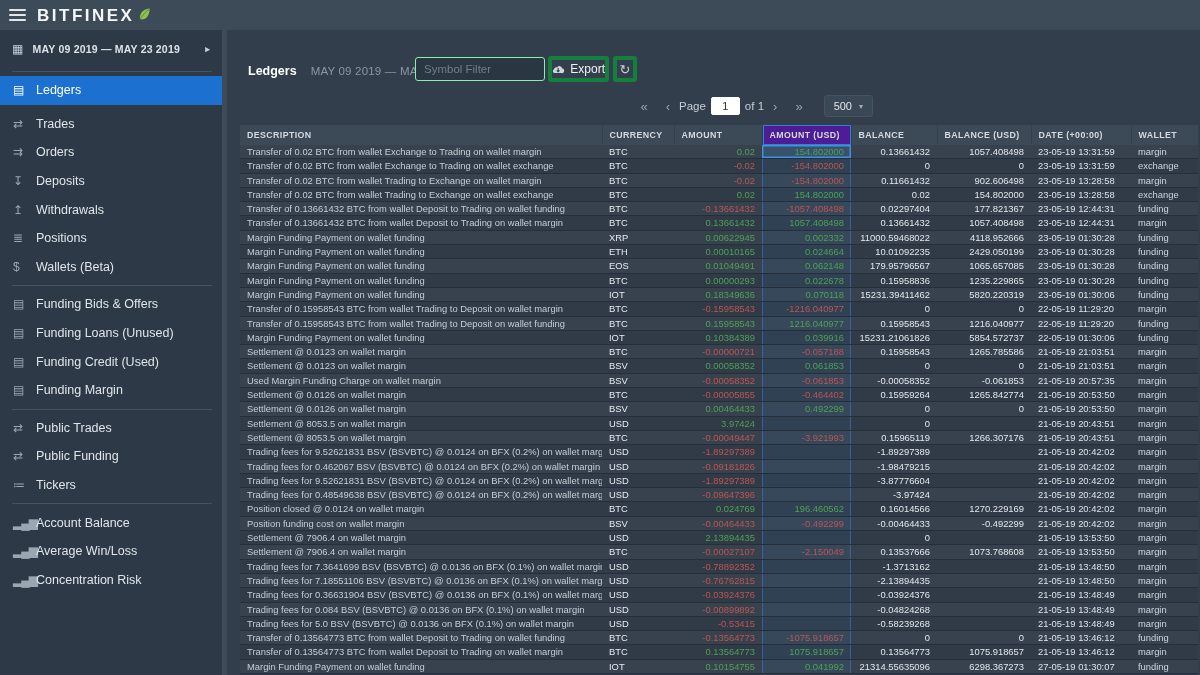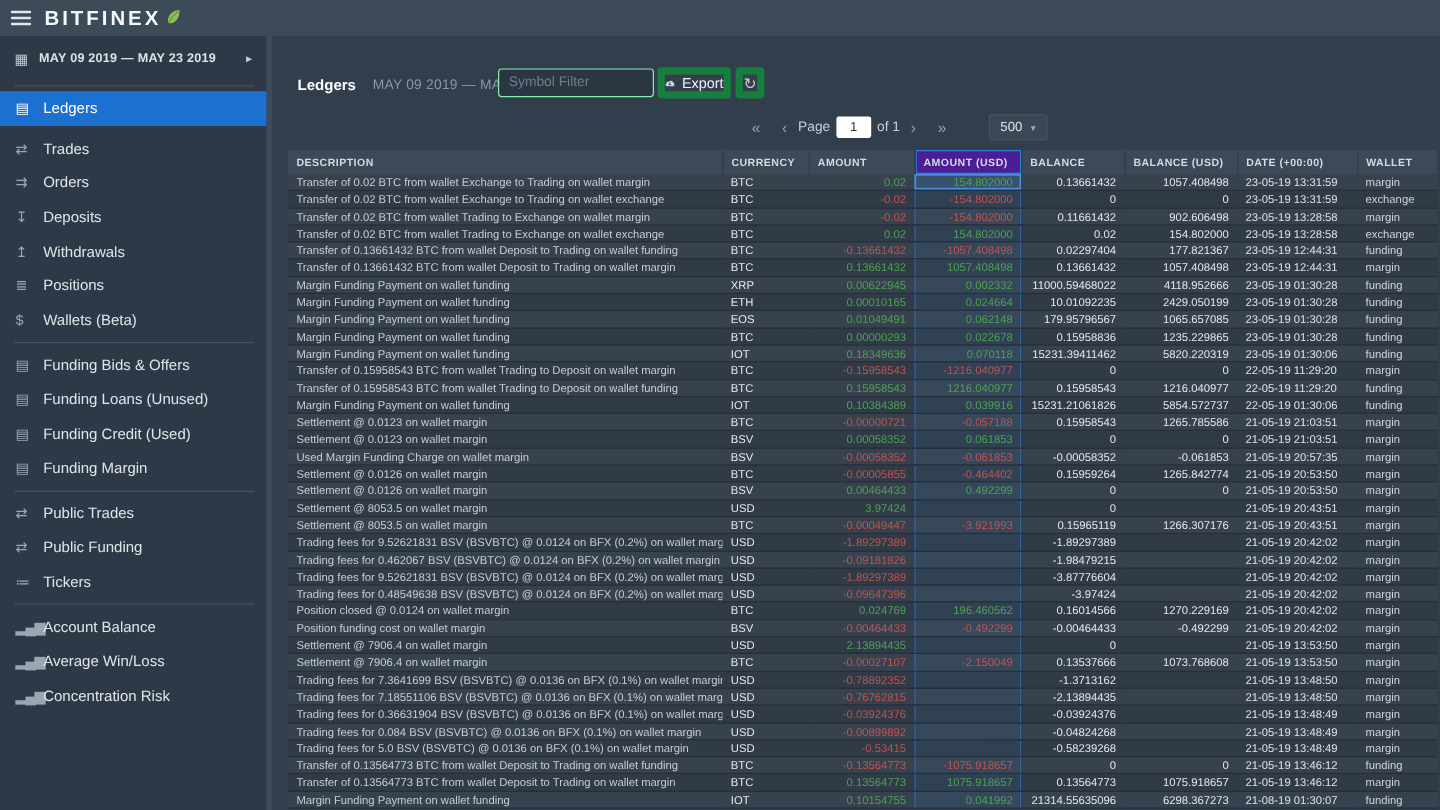--- a/index.html
+++ b/index.html
@@ -30,33 +30,33 @@
 
   
   .main { position:absolute; left:227px; top:30px; right:0; bottom:0; background:#323e4b; }
   .hdr { position:absolute; left:21px; top:28px; height:26px; display:flex; align-items:center; }
   .page-title { color:#fff; font-weight:bold; font-size:12.5px; }
   .title-date { color:#8b97a3; font-size:11.5px; margin-left:14px; letter-spacing:.2px; }
   .symbol-input { position:absolute; left:188px; top:27px; width:130px; height:24px;
     background:#2b3643; border:1px solid #86efac; border-radius:3px;
     color:#aeb9c4; font-size:11.5px; padding:0 8px; outline:none; font-family:"Liberation Sans",sans-serif; }
   .symbol-input::placeholder { color:#717e8c; }
-  .btn { background:#333f4d; border:6px solid #15803d; border-radius:3px;
+  .btn { background:#333f4d; border:4px solid #15803d; border-radius:3px;
     color:#eef1f4; display:flex; align-items:center; justify-content:center; cursor:pointer; }
   .export-btn { position:absolute; left:321px; top:26px; width:61px; height:26px; gap:6px; font-size:12px; }
   .refresh-btn { position:absolute; left:386px; top:26px; width:24px; height:26px;
     color:#c7cfd6; font-size:13px; }
 
   
   .pagination { position:absolute; top:64px; right:327px; height:24px;
     display:flex; align-items:center; color:#c6cdd4; font-size:11.5px; }
   .pg-arrow { color:#97a3ae; font-size:13px; padding:0 9px; cursor:pointer; }
   .page-input { width:29px; height:18px; background:#fff; border:1px solid #fff; border-radius:2px;
     text-align:center; font-size:11px; color:#333; margin:0 5px; outline:none; font-family:"Liberation Sans",sans-serif; }
-  .size-select { margin-left:26px; height:22px; background:#3a4754; border:1px solid #46535f;
+  .size-select { margin-left:12px; height:22px; background:#3a4754; border:1px solid #46535f;
     border-radius:3px; padding:0 9px; display:flex; align-items:center; gap:7px;
     color:#e0e5e9; font-size:11px; cursor:pointer; }
   .size-select .caret { color:#9fabb7; font-size:8px; }
 
   
   .tablewrap { position:absolute; left:13px; top:95px; }
   table { border-collapse:collapse; table-layout:fixed; width:958px; }
   col.description { width:362px; } col.currency { width:72px; }
   col.amount { width:88px; } col.amount_usd { width:89px; }
   col.balance { width:86px; } col.balance_usd { width:94px; }
@@ -612,19 +612,19 @@
             <td class="date">21-05-19 13:46:12</td>
             <td class="wallet">margin</td>
           </tr>
           <tr>
             <td class="description">Margin Funding Payment on wallet funding</td>
             <td class="currency">IOT</td>
             <td class="amount pos">0.10154755</td>
             <td class="amount_usd pos">0.041992</td>
             <td class="balance">21314.55635096</td>
             <td class="balance_usd">6298.367273</td>
-            <td class="date">21-08-19 01:30:07</td>
+            <td class="date">27-05-19 01:30:07</td>
             <td class="wallet">funding</td>
           </tr>
         </tbody>
     </table>
   </div>
 </div>
 
 </body></html>

